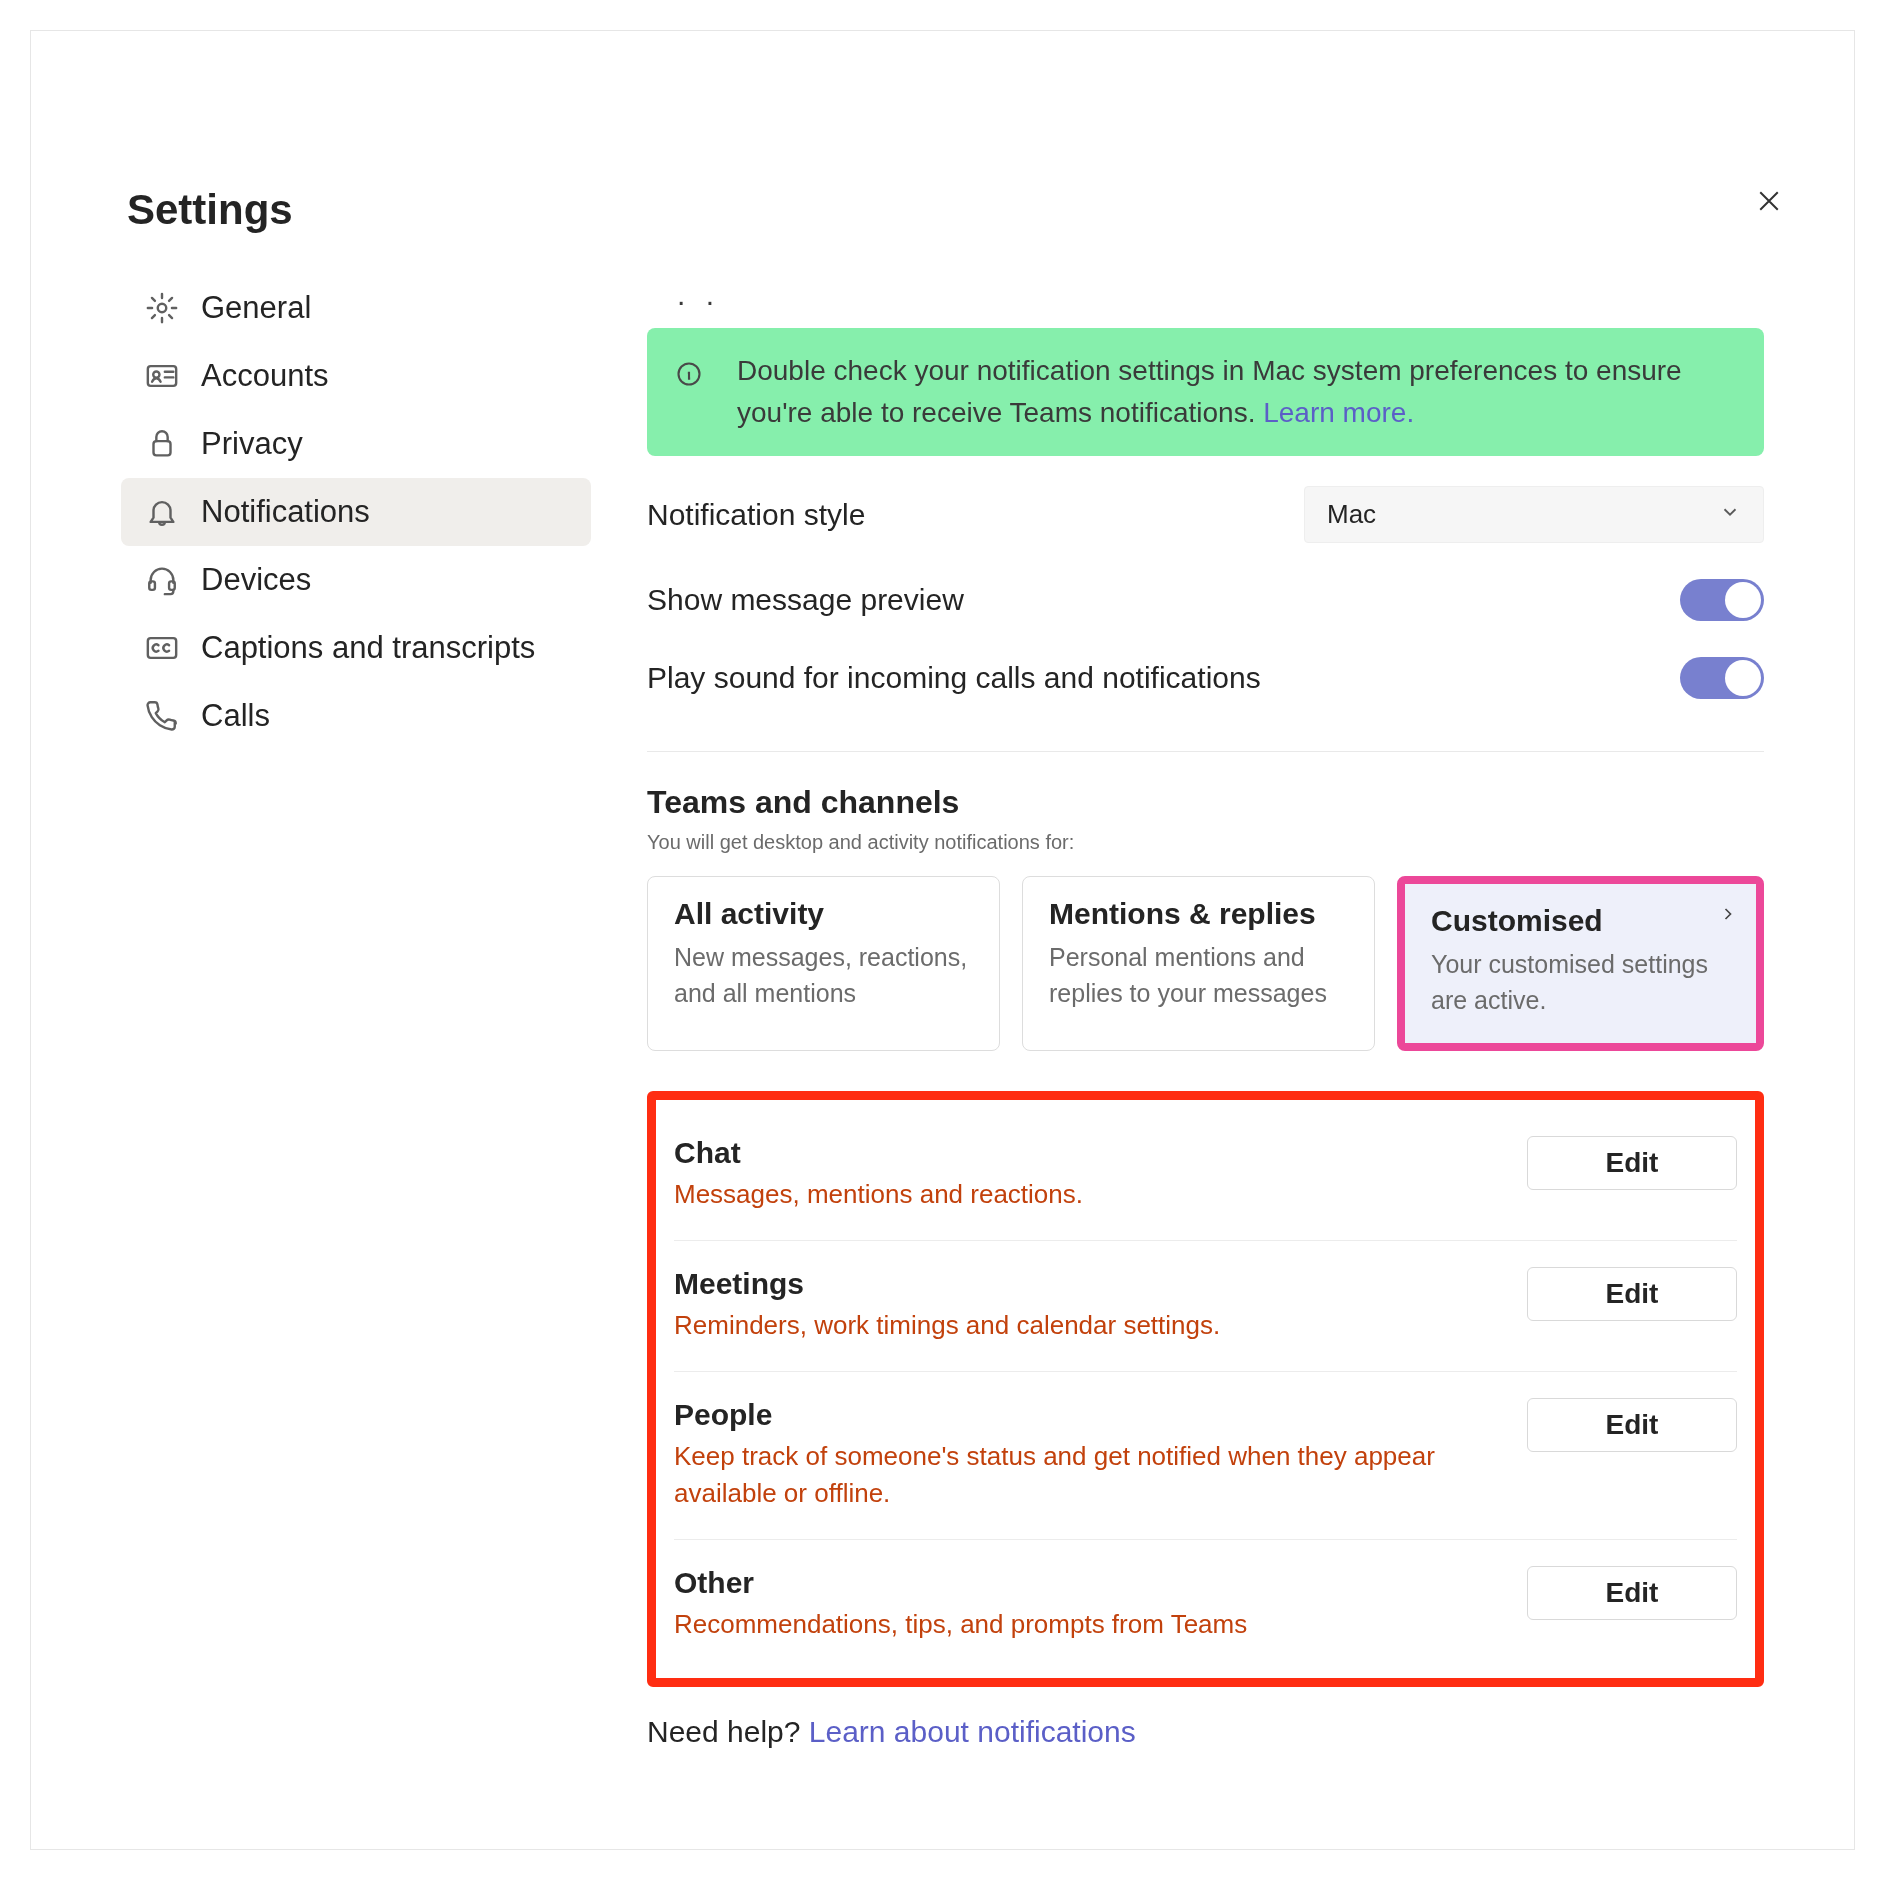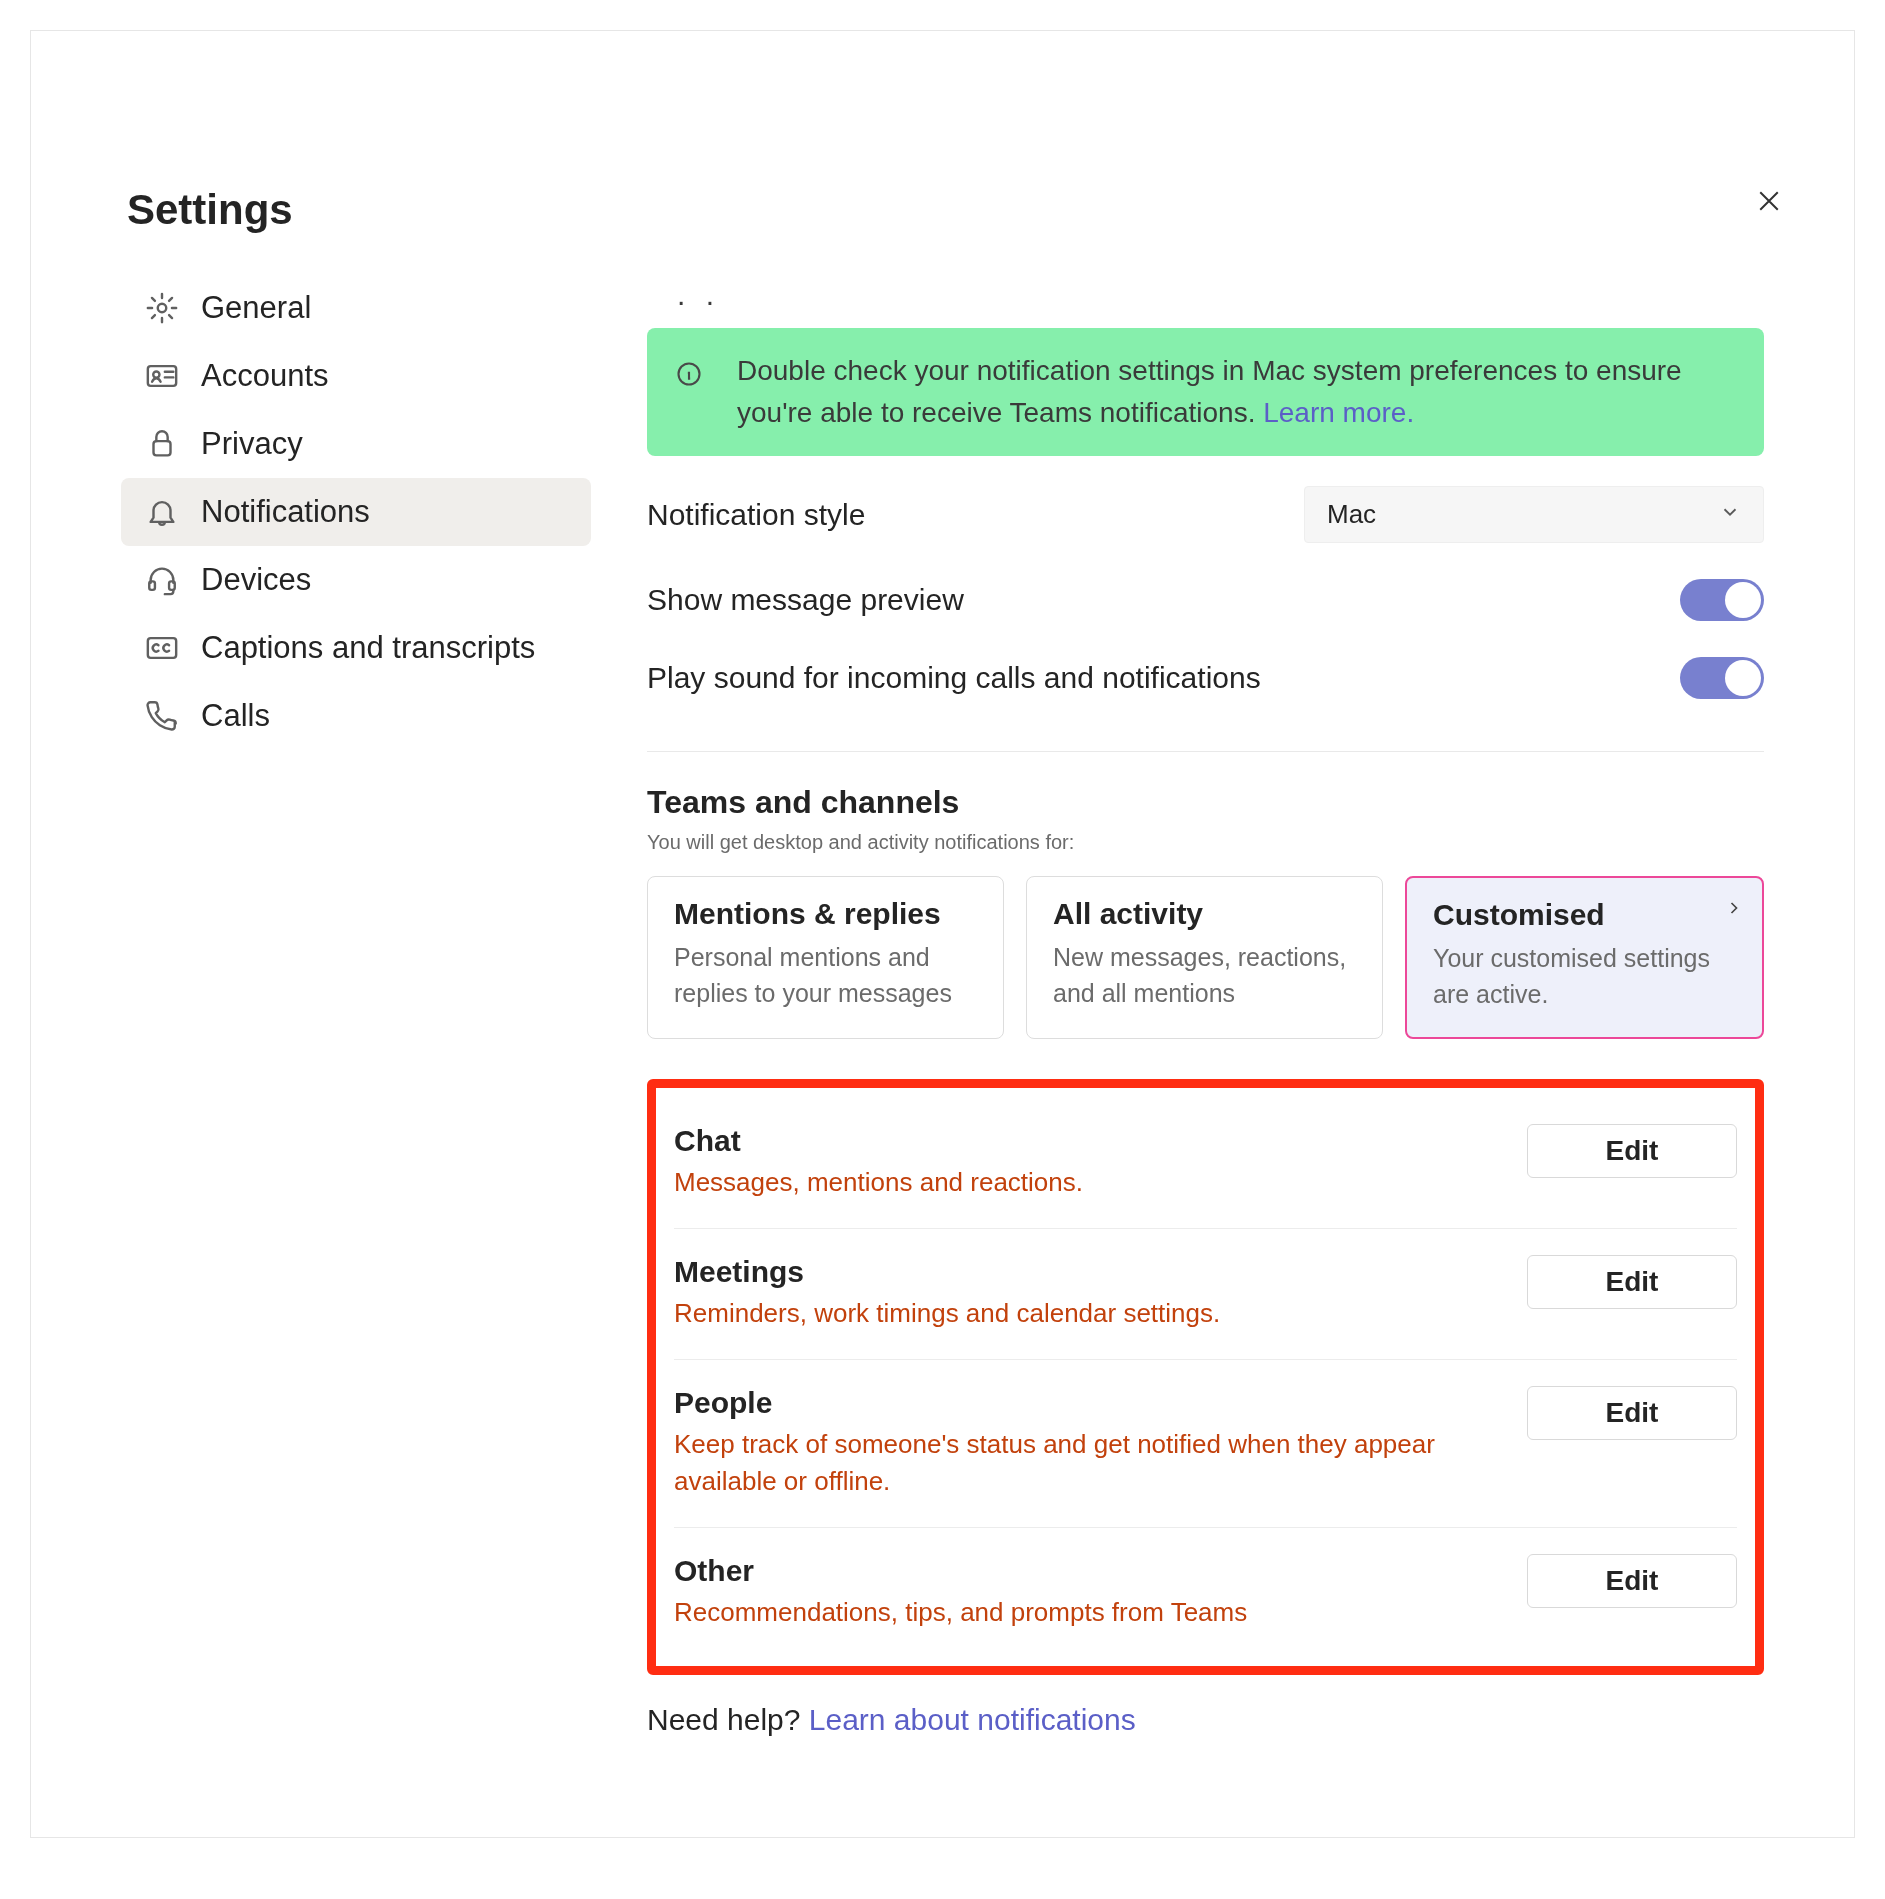--- a/index.html
+++ b/index.html
@@ -96,21 +96,21 @@
   .section-sub { font-size: 20px; color:#6b6b6b; margin:0 0 22px 0;}
   .cards { display:flex; gap:22px; }
   .card {
     flex:1;
     border:1px solid #ddd;
     border-radius:8px;
     padding:20px 26px 24px 26px;
     cursor:pointer;
     position:relative;
   }
-  .card.selected{ border:2px solid #ec4899; background:#eef0fa; }
+  .card.selected{ border:8px solid #ec4899; background:#eef0fa; }
   .card h3{ margin:0 0 8px 0; font-size:30px; font-weight:700;}
   .card p{ margin:0; font-size:25px; color:#6b6b6b; line-height:1.45;}
   .card .chev{ position:absolute; top:20px; right:18px; }
   .card .chev svg{ width:20px; height:20px; stroke:#444; fill:none; stroke-width:2;}
   .highlight {
     border:9px solid #ff2d12;
     border-radius:6px;
     padding: 10px 18px 8px 18px;
     margin-top:40px;
   }
@@ -255,26 +255,26 @@
         <div class="toggle"></div>
       </div>
 
       <hr class="divider">
 
       <h2 class="section-title">Teams and channels</h2>
       <p class="section-sub">You will get desktop and activity notifications for:</p>
 
       <div class="cards">
         <div class="card">
+          <h3>All activity</h3>
+          <p>New messages, reactions, and all mentions</p>
+        </div>
+        <div class="card">
           <h3>Mentions &amp; replies</h3>
           <p>Personal mentions and replies to your messages</p>
-        </div>
-        <div class="card">
-          <h3>All activity</h3>
-          <p>New messages, reactions, and all mentions</p>
         </div>
         <div class="card selected">
           <span class="chev"><svg viewBox="0 0 24 24">
                 <path d="M9 6l6 6-6 6"></path>
               </svg></span>
           <h3>Customised</h3>
           <p>Your customised settings are active.</p>
         </div>
       </div>
 

